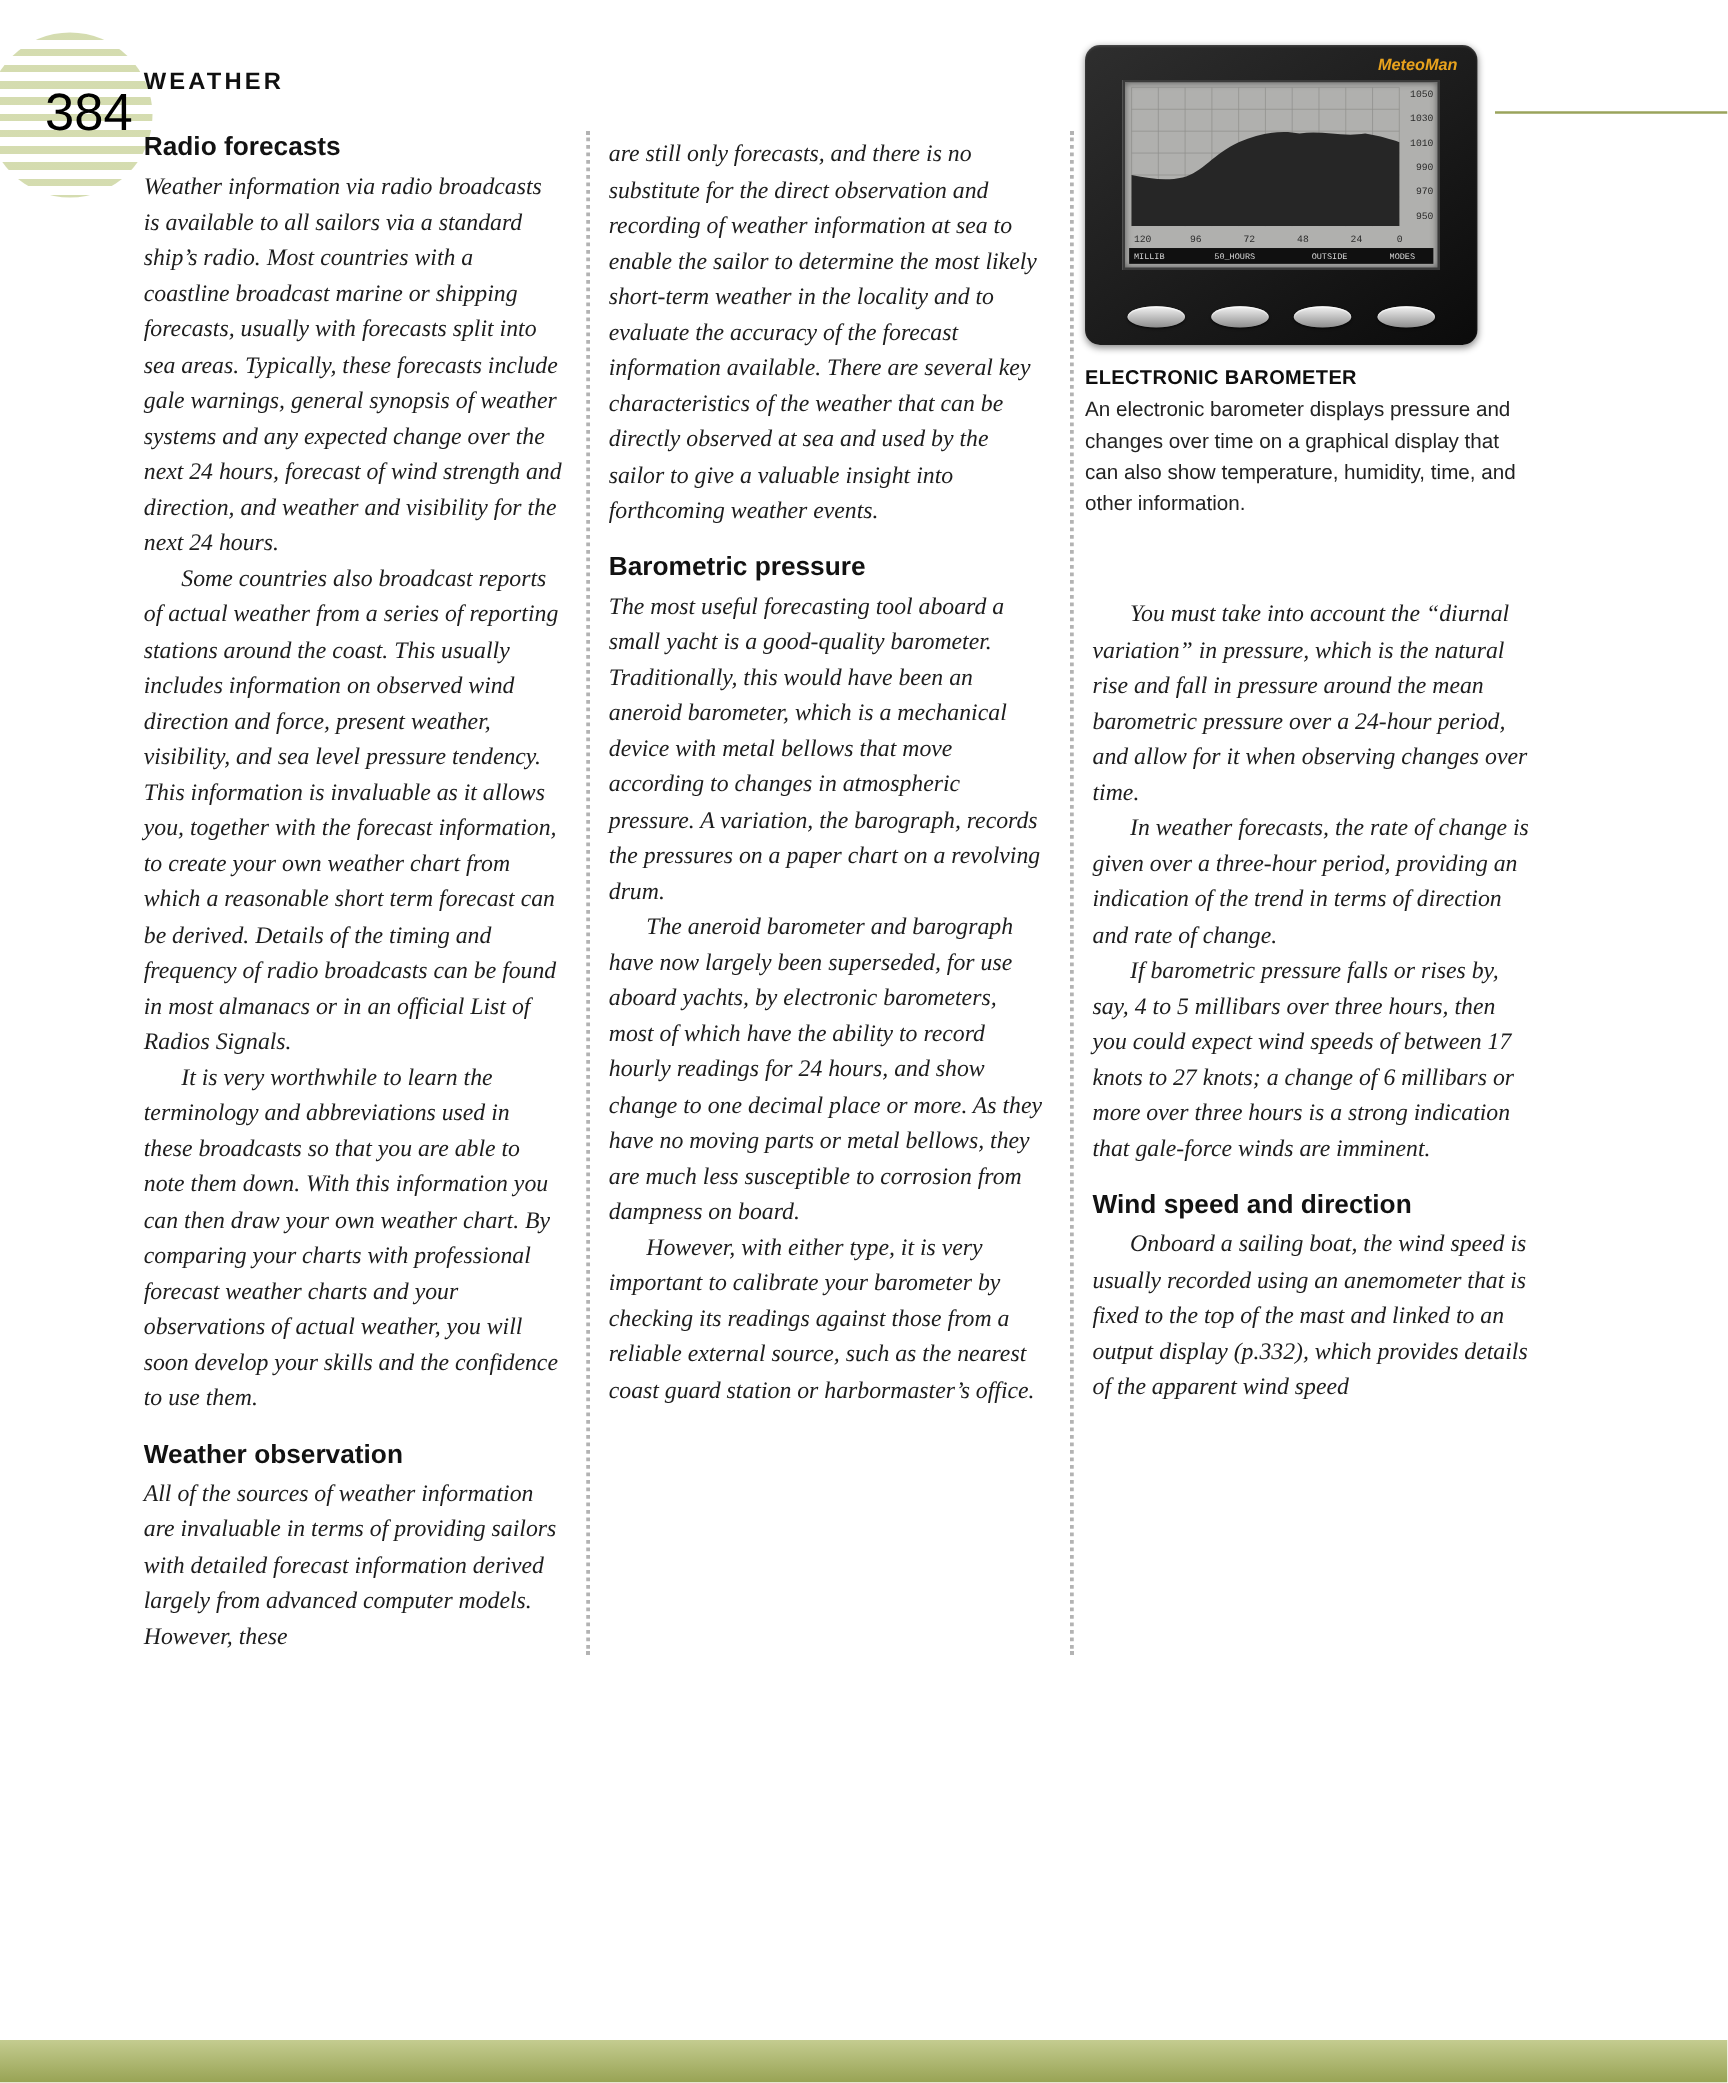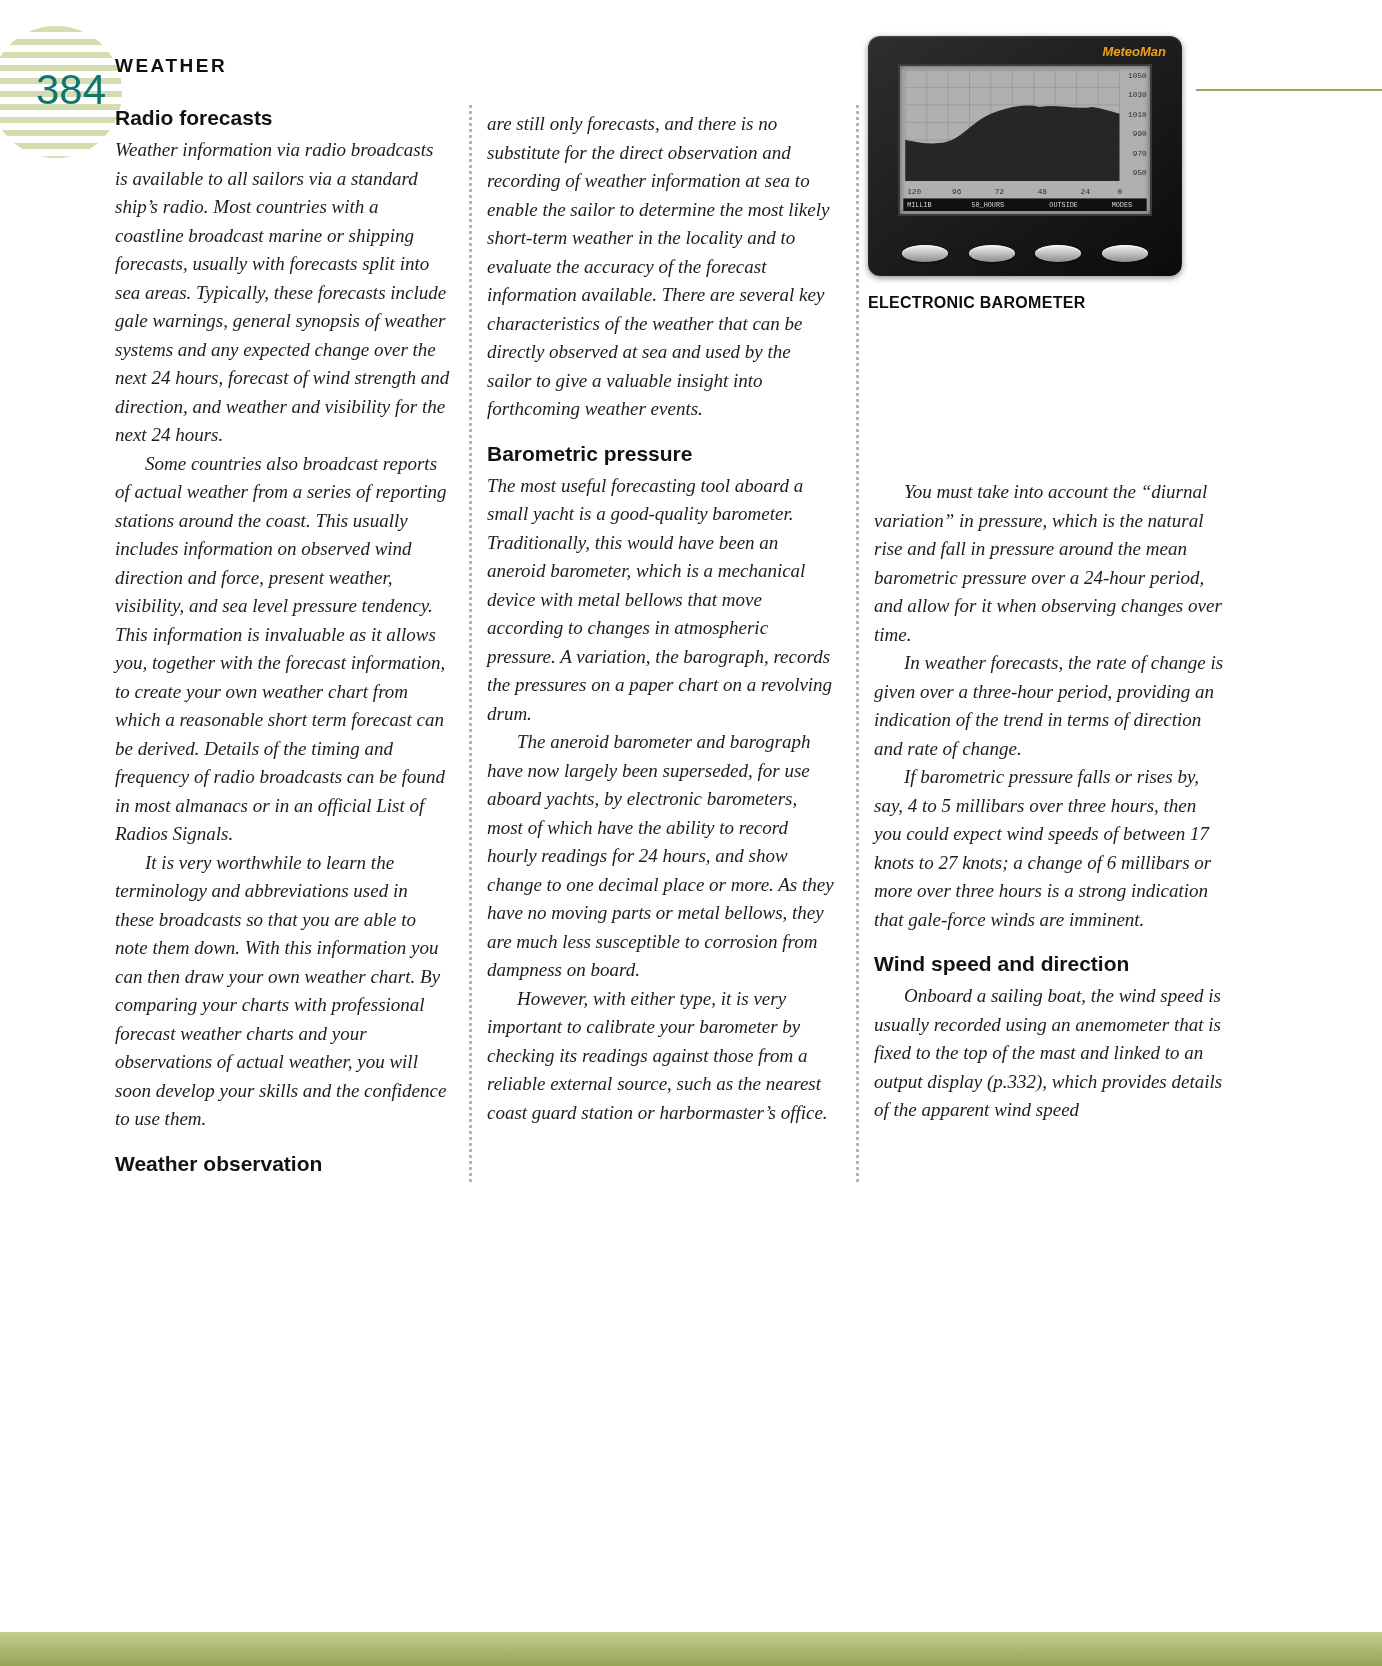--- a/index.html
+++ b/index.html
@@ -15,21 +15,21 @@
   
   .deco-circle {
     position:absolute; left:-10px; top:26px;
     width:132px; height:132px; border-radius:50%;
     background:repeating-linear-gradient(to bottom, #cdd6a2 0 6px, #ffffff 6px 13px);
     opacity:.85;
   }
   .page-number {
     position:absolute; left:36px; top:66px;
     font-family:"Liberation Sans", sans-serif;
-    font-size:42px; font-weight:400; color:#0f766e;
+    font-size:42px; font-weight:400; color:#000000;
   }
   .section-header {
     position:absolute; left:115px; top:55px;
     font-family:"Liberation Sans", sans-serif;
     font-size:19px; font-weight:700; letter-spacing:2.5px; color:#101010;
   }
   .top-rule {
     position:absolute; top:89px; left:1196px; right:0;
     height:2px; background:#9aa45c;
   }
@@ -169,31 +169,33 @@
     </div>
     <div class="device-buttons">
       <div class="device-button"></div>
       <div class="device-button"></div>
       <div class="device-button"></div>
       <div class="device-button"></div>
     </div>
   </div>
   <figcaption>
     <div class="caption-title">ELECTRONIC BAROMETER</div>
+    <div class="caption-text">An electronic barometer displays pressure and changes over time on a graphical display that can also show temperature, humidity, time, and other information.</div>
   </figcaption>
 </figure>
 
 <main class="columns">
 
   <section class="col col1">
     <h3>Radio forecasts</h3>
     <p class="para">Weather information via radio broadcasts is available to all sailors via a standard ship’s radio. Most countries with a coastline broadcast marine or shipping forecasts, usually with forecasts split into sea areas. Typically, these forecasts include gale warnings, general synopsis of weather systems and any expected change over the next 24 hours, forecast of wind strength and direction, and weather and visibility for the next 24 hours.</p>
     <p class="para indent">Some countries also broadcast reports of actual weather from a series of reporting stations around the coast. This usually includes information on observed wind direction and force, present weather, visibility, and sea level pressure tendency. This information is invaluable as it allows you, together with the forecast information, to create your own weather chart from which a reasonable short term forecast can be derived. Details of the timing and frequency of radio broadcasts can be found in most almanacs or in an official List of Radios Signals.</p>
     <p class="para indent">It is very worthwhile to learn the terminology and abbreviations used in these broadcasts so that you are able to note them down. With this information you can then draw your own weather chart. By comparing your charts with professional forecast weather charts and your observations of actual weather, you will soon develop your skills and the confidence to use them.</p>
     <h3 class="spaced">Weather observation</h3>
+    <p class="para">All of the sources of weather information are invaluable in terms of providing sailors with detailed forecast information derived largely from advanced computer models. However, these</p>
   </section>
 
   <div class="divider"></div>
 
   <section class="col col2">
     <p class="para">are still only forecasts, and there is no substitute for the direct observation and recording of weather information at sea to enable the sailor to determine the most likely short-term weather in the locality and to evaluate the accuracy of the forecast information available. There are several key characteristics of the weather that can be directly observed at sea and used by the sailor to give a valuable insight into forthcoming weather events.</p>
     <h3 class="spaced">Barometric pressure</h3>
     <p class="para">The most useful forecasting tool aboard a small yacht is a good-quality barometer. Traditionally, this would have been an aneroid barometer, which is a mechanical device with metal bellows that move according to changes in atmospheric pressure. A variation, the barograph, records the pressures on a paper chart on a revolving drum.</p>
     <p class="para indent">The aneroid barometer and barograph have now largely been superseded, for use aboard yachts, by electronic barometers, most of which have the ability to record hourly readings for 24 hours, and show change to one decimal place or more. As they have no moving parts or metal bellows, they are much less susceptible to corrosion from dampness on board.</p>
     <p class="para indent">However, with either type, it is very important to calibrate your barometer by checking its readings against those from a reliable external source, such as the nearest coast guard station or harbormaster’s office.</p>

